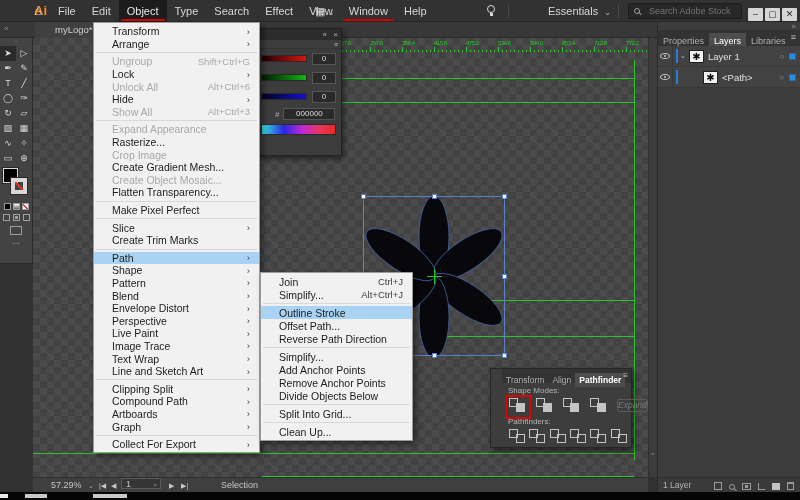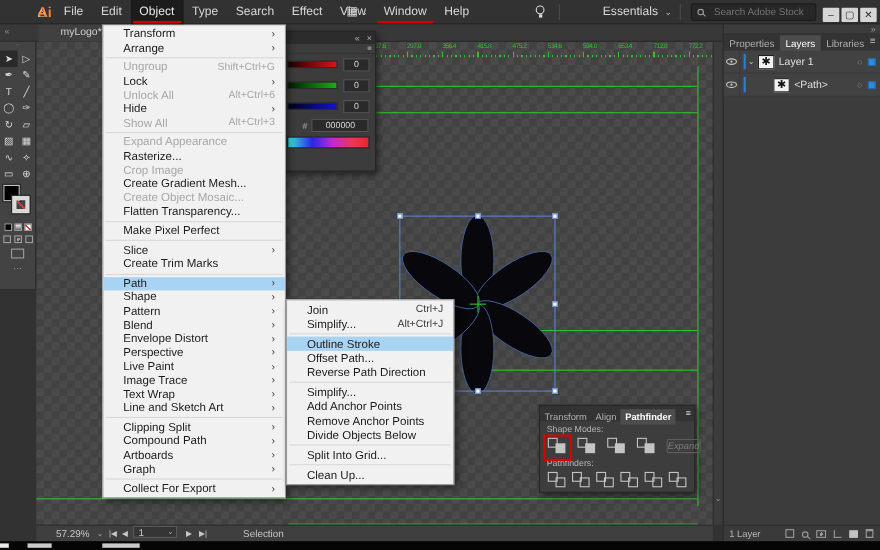--- a/index.html
+++ b/index.html
@@ -131,21 +131,21 @@
   .fi-collect{width:8px;height:8px;border:1px solid #9a9a9a;}
   .fi-locate{width:6px;height:6px;border:1px solid #9a9a9a;border-radius:50%;position:relative;}
   .fi-locate::after{content:"";position:absolute;width:4px;height:1px;background:#9a9a9a;transform:rotate(45deg);right:-3px;bottom:-1px;}
   .fi-make-mask{width:9px;height:7px;border:1px solid #9a9a9a;background:radial-gradient(circle,#9a9a9a 1.5px,transparent 1.5px);}
   .fi-new-sublayer{width:7px;height:7px;border-left:1px solid #9a9a9a;border-bottom:1px solid #9a9a9a;}
   .fi-new-layer{width:8px;height:7px;background:#c2c2c2;}
   .fi-delete{width:7px;height:8px;border:1px solid #9a9a9a;border-top:2px solid #9a9a9a;}
 
   
   #pf-panel{position:absolute;left:490px;top:368px;width:142px;height:80px;background:#3d3d3d;border:1px solid #262626;
-    box-shadow:2px 3px 6px rgba(0,0,0,.5);z-index:5;}
+    box-shadow:2px 3px 6px rgba(0,0,0,.5);z-index:5;padding-left:11px;}
   #pf-tabs{height:14px;background:#333;position:relative;white-space:nowrap;}
   #pf-tabs .dtab{font-size:8.5px;line-height:14px;padding:0 4px;}
   #pf-tabs .dtab.act{background:#4d4d4d;color:#fff;font-weight:bold;}
   #pf-burger{position:absolute;right:3px;top:0;color:#c8c8c8;font-size:8px;line-height:14px;}
   .pf-label{font-size:8px;color:#b5b5b5;margin:3px 0 1px 6px;}
   .pf-row{display:flex;align-items:center;padding-left:7px;height:18px;}
   .pfi-wrap{position:relative;margin-right:11px;width:16px;height:14px;}
   .pf-row2 .pfi-wrap{margin-right:6px;}
   .pfi{position:absolute;left:0;top:0;width:16px;height:14px;}
   .pfi .bq{position:absolute;left:0;top:0;width:9px;height:9px;border:1px solid #c4c4c4;}

